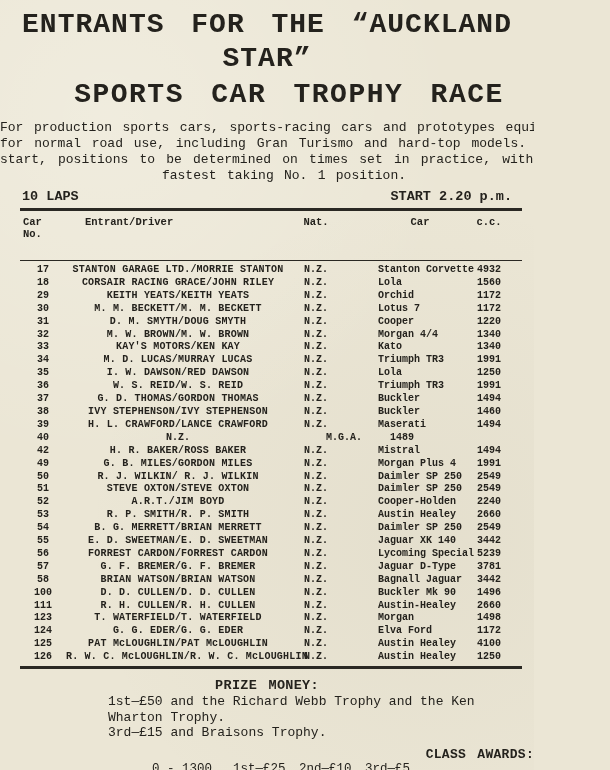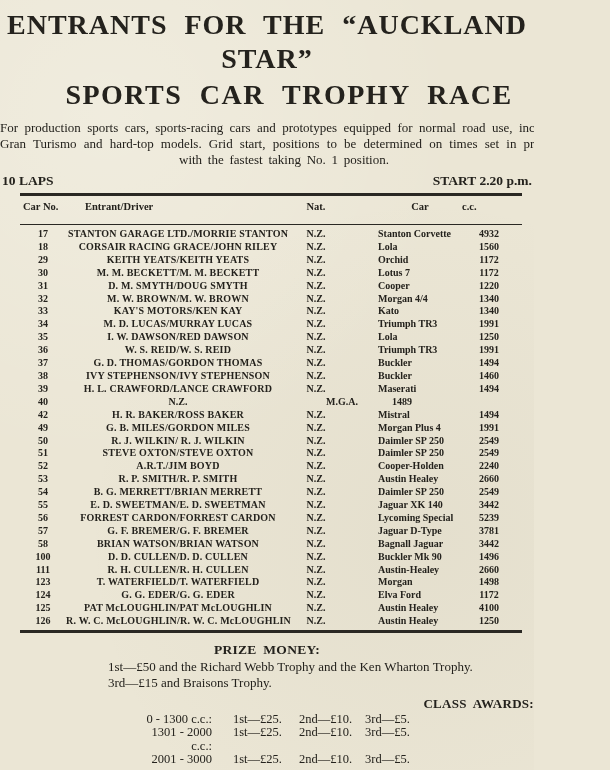--- a/index.html
+++ b/index.html
@@ -9,57 +9,58 @@
     background:#ebe6d5;
     color:#24221d;
     overflow:hidden;
   }
   .page {
     width:534px; height:770px; position:relative; overflow:hidden;
     background:
       radial-gradient(circle at 20% 15%, rgba(255,255,250,.25), transparent 45%),
       radial-gradient(circle at 80% 70%, rgba(120,110,80,.06), transparent 50%),
       #ebe6d5;
+    font-family: Liberation Mono, monospace;
   }
   .title-line1 {
     padding-top:8px; text-align:center; font-weight:bold;
     font-size:28px; letter-spacing:1px; word-spacing:9px; line-height:34px;
   }
   .title-line2 {
     margin-top:2px; text-align:center; font-weight:bold;
     font-size:28px; letter-spacing:1.5px; word-spacing:9px; line-height:34px;margin-left:44px;
   }
   .description {
     width:568px; margin:8px auto 0;
     font-size:13px; line-height:16px;
     text-align:justify; text-align-last:center; word-spacing:2.5px;
   }
   .race-info {
-    margin-top:5px; padding:0 2px;
+    margin-top:5px; padding:0 22px;
     display:flex; justify-content:space-between;
     font-weight:bold; font-size:13.5px;gap:12px;
   }
   
   .entrants {
     margin:4px 12px 0 20px;
     border-top:3px solid #2a2823;
     border-bottom:3px solid #2a2823;
   }
   .thead {
     display:grid;
     grid-template-columns:46px 224px 52px 120px 54px 1fr;
     font-weight:bold; font-size:10.5px;
-    padding:5px 0 12px;
+    padding:5px 0 20px;
     border-bottom:1.5px solid #2a2823;
   }
   .thead .h-carno { text-align:left; padding-left:3px; }
   .thead .h-entrant { text-align:left; padding-left:19px; }
   .thead .h-nat { text-align:center; }
   .thead .h-car { text-align:center; padding-left:36px; }
-  .thead .h-cc { text-align:left; }
+  .thead .h-cc { text-align:center; }
   .tbody { padding:3px 0 2px; }
   .trow {
     display:grid;
     grid-template-columns:46px 224px 52px 120px 54px 1fr;
     font-weight:bold; font-size:10px; line-height:12.9px;
     white-space:nowrap;
   }
   .trow .c-carno { text-align:center; }
   .trow .c-entrant { text-align:center; letter-spacing:.2px; }
   .trow .c-nat { text-align:center; }

